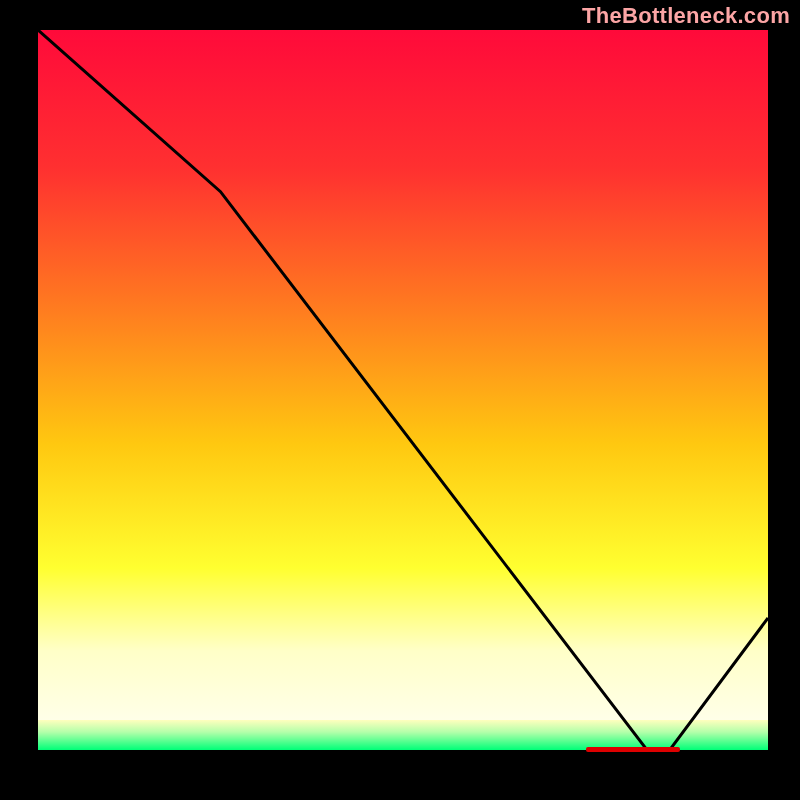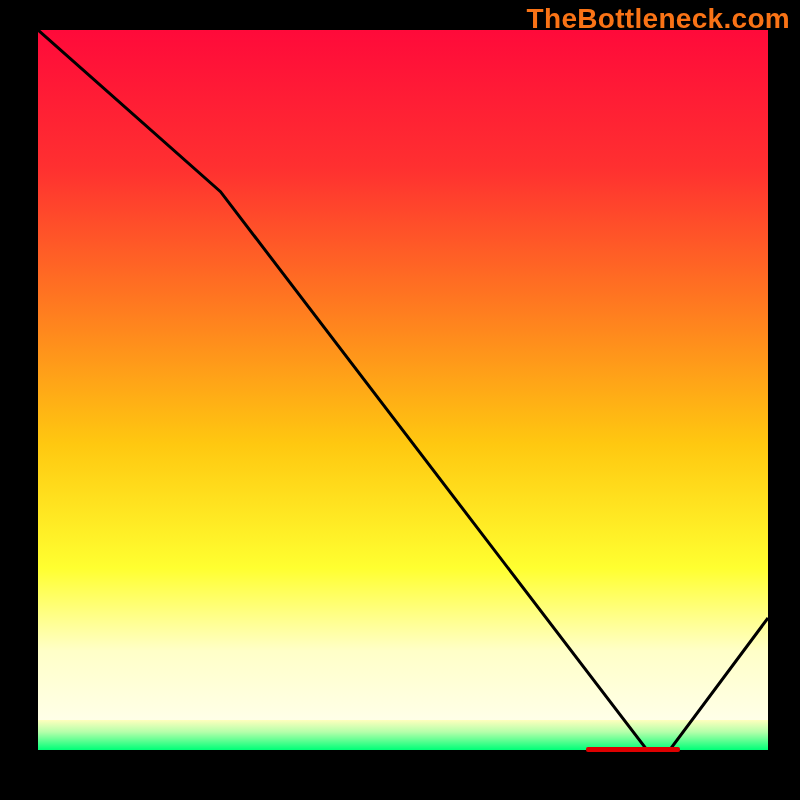--- a/index.html
+++ b/index.html
@@ -13,22 +13,22 @@
   }
   .container {
     position: relative;
     width: 800px;
     height: 800px;
   }
   .watermark {
     position: absolute;
     top: 3px;
     right: 10px;
-    color: #f97316;
-    font-size: 28px;
+    color: #fca5a5;
+    font-size: 22px;
     font-weight: bold;
     letter-spacing: 0.3px;
     z-index: 10;
   }
   .plot-frame {
     position: absolute;
     width: 730px;
     height: 735px;
     top: 30px;
     left: 38px;

